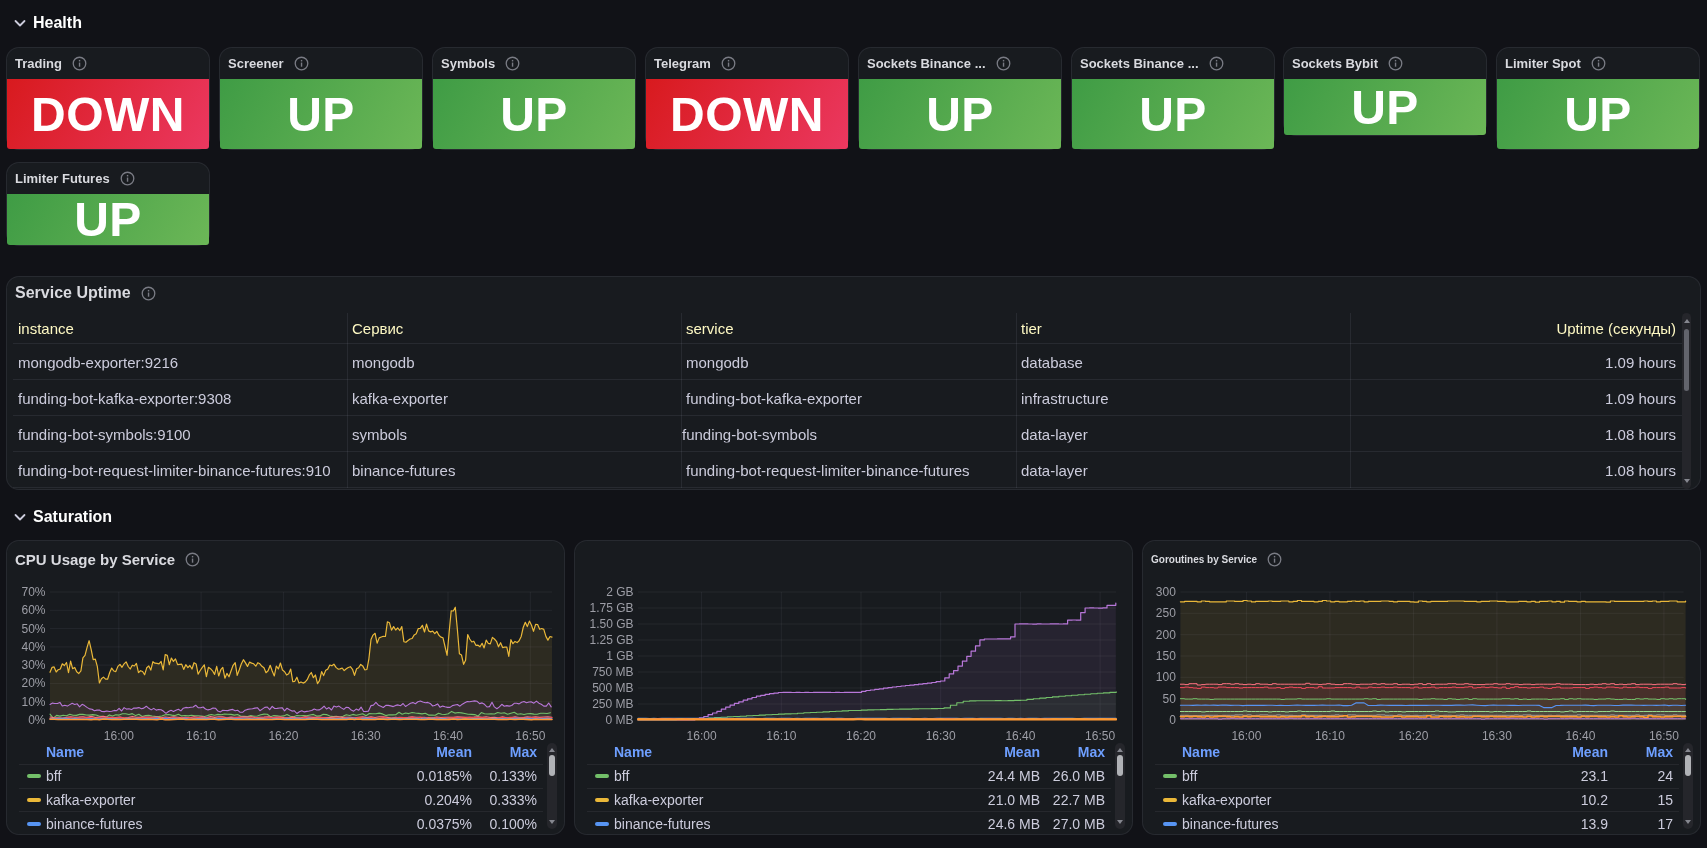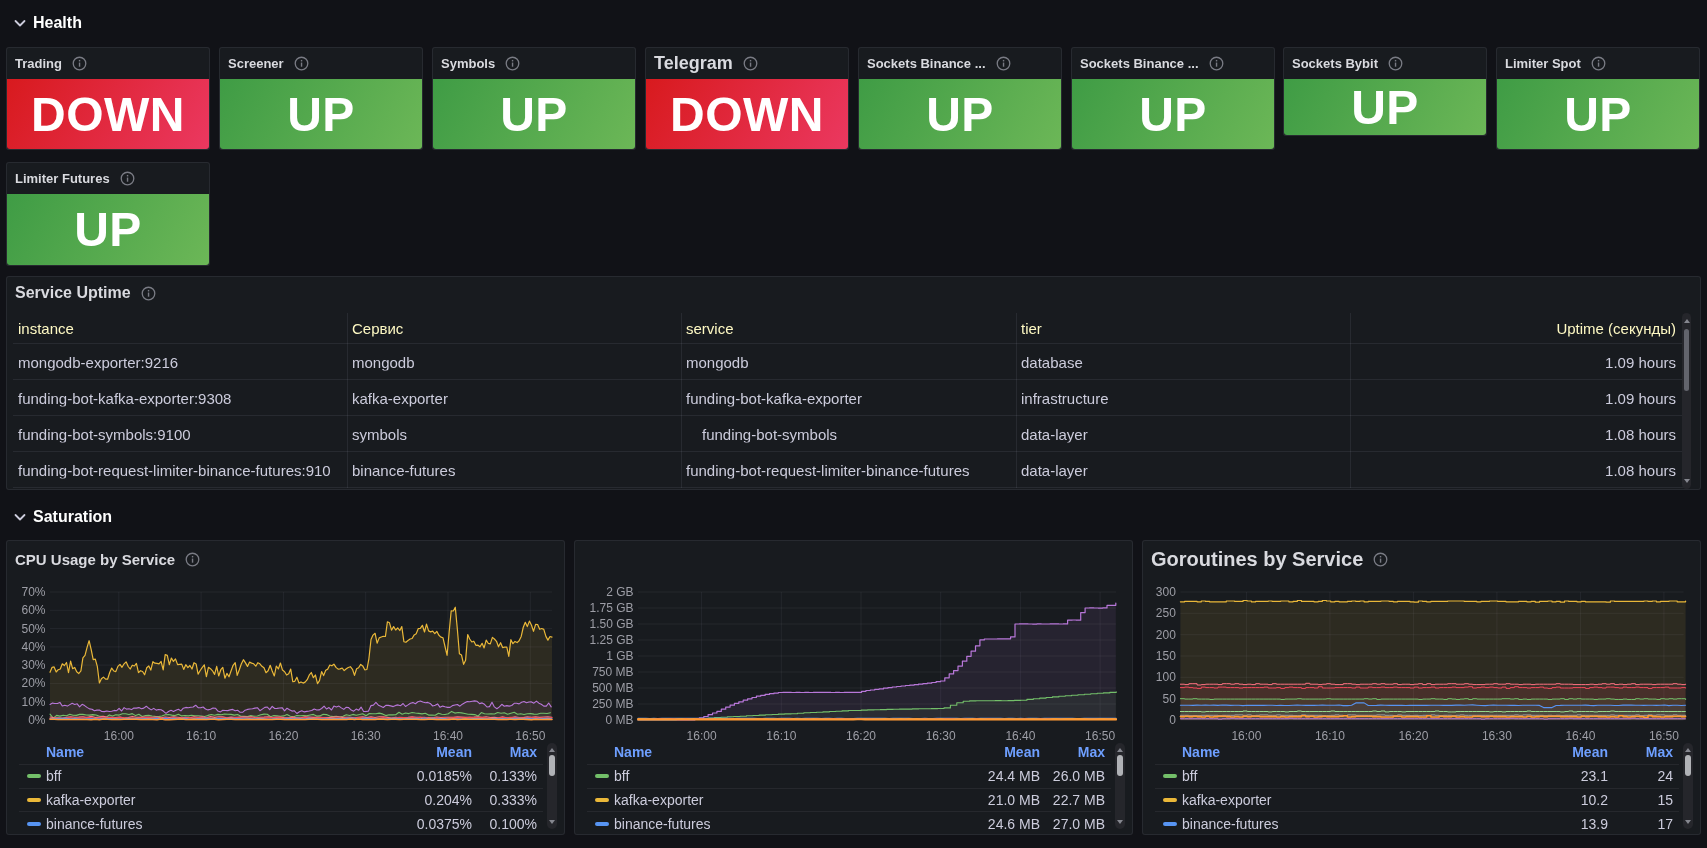--- a/index.html
+++ b/index.html
@@ -1,16 +1,16 @@
 <!DOCTYPE html>
 <html><head><meta charset="utf-8"><style>
 *{margin:0;padding:0;box-sizing:border-box}
 html,body{width:1707px;height:848px;overflow:hidden;background:#111217;
 font-family:"Liberation Sans",sans-serif;color:#ccccdc}
-.panel{position:absolute;background:#181b1f;border:1px solid rgba(204,204,220,0.09);border-radius:3px}
+.panel{position:absolute;background:#181b1f;border:1px solid rgba(204,204,220,0.09);border-radius:13px}
 .phead{position:absolute;left:0;top:0;width:100%;height:31px;display:flex;align-items:center;padding-left:8px}
 .ptitle{font-weight:700;color:#d9dadf;margin-right:10px;white-space:nowrap}
 .statv{position:absolute;left:0;top:31px;right:0;bottom:0;display:flex;align-items:center;justify-content:center;
 color:#fff;font-size:48px;font-weight:700;border-radius:0 0 3px 3px;letter-spacing:0.5px}
 .sechead{position:absolute;display:flex;align-items:center;font-size:16px;font-weight:700;color:#ffffff}
 .trow{position:absolute;left:0;width:100%;border-bottom:1px solid rgba(204,204,220,0.09)}
 .tcell{position:absolute;top:50%;transform:translateY(-50%);font-size:15px;color:#ccccdc;white-space:nowrap;overflow:hidden}
 .th{color:#fef9c3}
 .sbtrack{position:absolute;background:#25262b;border-radius:5px}
 .sbthumb{position:absolute;left:2px;width:5px;background:#62646c;border-radius:3px}
@@ -63,21 +63,21 @@
       <svg width="15" height="15" viewBox="0 0 16 16" style="opacity:0.75">
         <circle cx="8" cy="8" r="6.7" fill="none" stroke="#9a9ca6" stroke-width="1.4"></circle>
         <rect x="7.3" y="7" width="1.5" height="4.4" fill="#9a9ca6"></rect>
         <rect x="7.3" y="4.2" width="1.5" height="1.6" fill="#9a9ca6"></rect>
       </svg>
     </div>
 <div class="statv" style="background:linear-gradient(120deg,#3f9c45 0%,#6cb757 100%)">UP</div>
 </div>
 <div class="panel" style="left:645px;top:47px;width:204px;height:103px">
 <div class="phead">
-      <span class="ptitle" style="font-size:18px">Telegram</span>
+      <span class="ptitle" style="font-size:13px">Telegram</span>
       <svg width="15" height="15" viewBox="0 0 16 16" style="opacity:0.75">
         <circle cx="8" cy="8" r="6.7" fill="none" stroke="#9a9ca6" stroke-width="1.4"></circle>
         <rect x="7.3" y="7" width="1.5" height="4.4" fill="#9a9ca6"></rect>
         <rect x="7.3" y="4.2" width="1.5" height="1.6" fill="#9a9ca6"></rect>
       </svg>
     </div>
 <div class="statv" style="background:linear-gradient(120deg,#d81a1e 0%,#eb3860 100%)">DOWN</div>
 </div>
 <div class="panel" style="left:858px;top:47px;width:204px;height:103px">
 <div class="phead">
@@ -116,21 +116,21 @@
 <div class="phead">
       <span class="ptitle" style="font-size:13px">Limiter Spot</span>
       <svg width="15" height="15" viewBox="0 0 16 16" style="opacity:0.75">
         <circle cx="8" cy="8" r="6.7" fill="none" stroke="#9a9ca6" stroke-width="1.4"></circle>
         <rect x="7.3" y="7" width="1.5" height="4.4" fill="#9a9ca6"></rect>
         <rect x="7.3" y="4.2" width="1.5" height="1.6" fill="#9a9ca6"></rect>
       </svg>
     </div>
 <div class="statv" style="background:linear-gradient(120deg,#3f9c45 0%,#6cb757 100%)">UP</div>
 </div>
-<div class="panel" style="left:6px;top:162px;width:204px;height:104px">
+<div class="panel" style="left:6px;top:162px;width:204px;height:84px">
 <div class="phead">
       <span class="ptitle" style="font-size:13px">Limiter Futures</span>
       <svg width="15" height="15" viewBox="0 0 16 16" style="opacity:0.75">
         <circle cx="8" cy="8" r="6.7" fill="none" stroke="#9a9ca6" stroke-width="1.4"></circle>
         <rect x="7.3" y="7" width="1.5" height="4.4" fill="#9a9ca6"></rect>
         <rect x="7.3" y="4.2" width="1.5" height="1.6" fill="#9a9ca6"></rect>
       </svg>
     </div>
 <div class="statv" style="background:linear-gradient(120deg,#3f9c45 0%,#6cb757 100%)">UP</div>
 </div>
@@ -161,21 +161,21 @@
       <div class="trow" style="top:67px;height:36px">
         <div class="tcell" style="left:0px;padding-left:5px;width:329px">funding-bot-kafka-exporter:9308</div>
         <div class="tcell" style="left:334px;padding-left:5px;width:329px">kafka-exporter</div>
         <div class="tcell" style="left:668px;padding-left:5px;width:329px">funding-bot-kafka-exporter</div>
         <div class="tcell" style="left:1003px;padding-left:5px;width:329px">infrastructure</div>
         <div class="tcell" style="right:0px;text-align:right;padding-right:8px;width:328px">1.09 hours</div>
       </div>
       <div class="trow" style="top:103px;height:36px">
         <div class="tcell" style="left:0px;padding-left:5px;width:329px">funding-bot-symbols:9100</div>
         <div class="tcell" style="left:334px;padding-left:5px;width:329px">symbols</div>
-        <div class="tcell" style="left:668px;padding-left:21px;width:329px">funding-bot-symbols</div>
+        <div class="tcell" style="left:648px;padding-left:21px;width:329px">funding-bot-symbols</div>
         <div class="tcell" style="left:1003px;padding-left:5px;width:329px">data-layer</div>
         <div class="tcell" style="right:0px;text-align:right;padding-right:8px;width:328px">1.08 hours</div>
       </div>
       <div class="trow" style="top:139px;height:36px">
         <div class="tcell" style="left:0px;padding-left:5px;width:329px">funding-bot-request-limiter-binance-futures:910</div>
         <div class="tcell" style="left:334px;padding-left:5px;width:329px">binance-futures</div>
         <div class="tcell" style="left:668px;padding-left:5px;width:329px">funding-bot-request-limiter-binance-futures</div>
         <div class="tcell" style="left:1003px;padding-left:5px;width:329px">data-layer</div>
         <div class="tcell" style="right:0px;text-align:right;padding-right:8px;width:328px">1.08 hours</div>
       </div>
@@ -348,21 +348,21 @@
       </div>
     </div>
     <div class="sbtrack" style="left:540px;top:202px;width:10px;height:86px">
 <div class="arr up" style="top:5px"></div>
 <div class="sbthumb light" style="top:12px;height:21px"></div>
 <div class="arr down" style="bottom:5px"></div>
     </div>
 </div>
 <div class="panel" style="left:1142px;top:540px;width:559px;height:295px">
 <div class="phead" style="height:36px">
-      <span class="ptitle" style="font-size:20px">Goroutines by Service</span>
+      <span class="ptitle" style="font-size:10px">Goroutines by Service</span>
       <svg width="15" height="15" viewBox="0 0 16 16" style="opacity:0.75">
         <circle cx="8" cy="8" r="6.7" fill="none" stroke="#9a9ca6" stroke-width="1.4"></circle>
         <rect x="7.3" y="7" width="1.5" height="4.4" fill="#9a9ca6"></rect>
         <rect x="7.3" y="4.2" width="1.5" height="1.6" fill="#9a9ca6"></rect>
       </svg>
     </div>
 <div style="position:absolute;left:0;top:0"><svg width="559" height="200" viewBox="0 0 559 200" font-family="Liberation Sans, sans-serif" font-size="12">
         <line x1="37.4" y1="51.0" x2="540.6" y2="51.0" stroke="rgba(204,204,220,0.07)" stroke-width="1"></line>
         <text x="32.9" y="55.0" text-anchor="end" fill="#9d9ea6">300</text>
         <line x1="37.4" y1="72.3" x2="540.6" y2="72.3" stroke="rgba(204,204,220,0.07)" stroke-width="1"></line>

